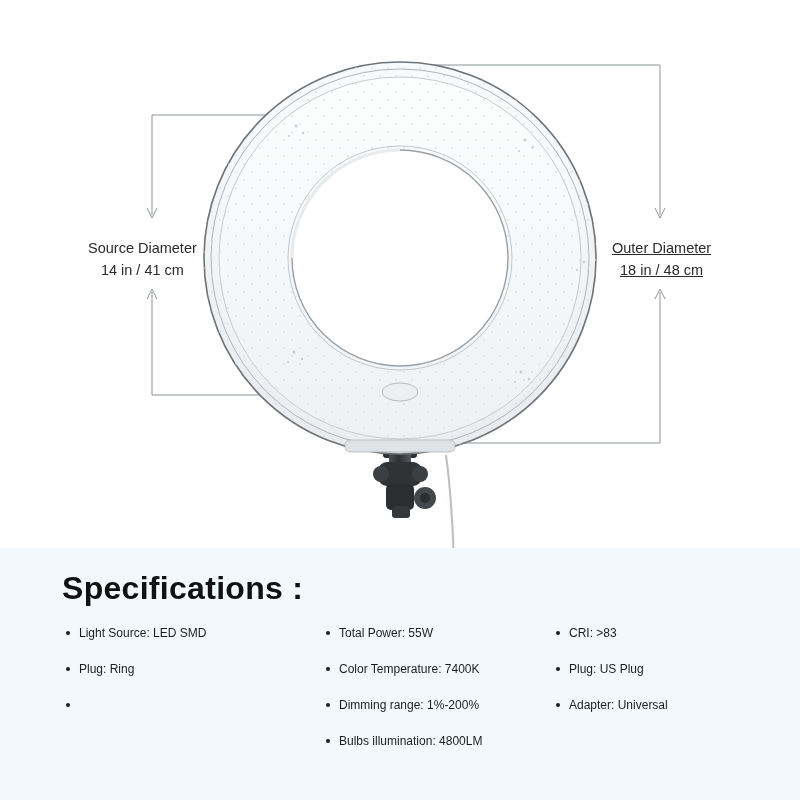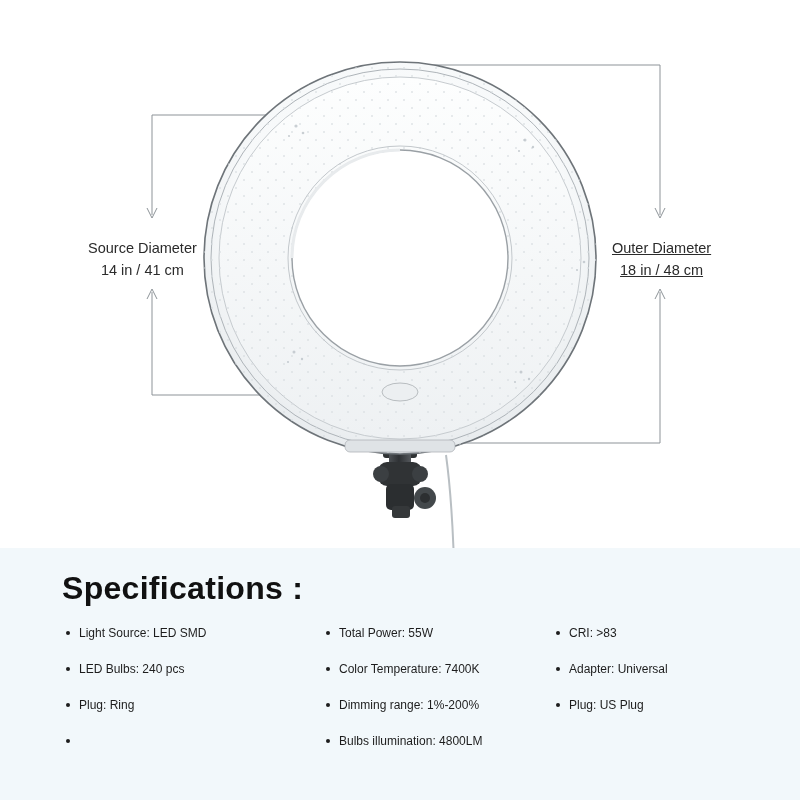--- a/index.html
+++ b/index.html
@@ -200,30 +200,29 @@
     <div>Outer Diameter</div>
     <div>18 in / 48 cm</div>
   </div>
 </div>
 
 <div id="specs">
   <div id="specs-title">Specifications :</div>
 
   <div class="spec-col" id="col-0">
     <div class="spec-item"><span class="bullet"></span><span>Light Source: LED SMD</span></div>
-    <div class="spec-item"><span class="bullet"></span><span>LED Bulbs: 240 pcs</span></div>
     <div class="spec-item"><span class="bullet"></span><span>Plug: Ring</span></div>
     <div class="spec-item"><span class="bullet"></span></div>
   </div>
 
   <div class="spec-col" id="col-1">
     <div class="spec-item"><span class="bullet"></span><span>Total Power: 55W</span></div>
     <div class="spec-item"><span class="bullet"></span><span>Color Temperature: 7400K</span></div>
     <div class="spec-item"><span class="bullet"></span><span>Dimming range: 1%-200%</span></div>
     <div class="spec-item"><span class="bullet"></span><span>Bulbs illumination: 4800LM</span></div>
   </div>
 
   <div class="spec-col" id="col-2">
     <div class="spec-item"><span class="bullet"></span><span>CRI: &gt;83</span></div>
+    <div class="spec-item"><span class="bullet"></span><span>Plug: US Plug</span></div>
     <div class="spec-item"><span class="bullet"></span><span>Adapter: Universal</span></div>
-    <div class="spec-item"><span class="bullet"></span><span>Plug: US Plug</span></div>
   </div>
 </div>
 
 </body></html>

